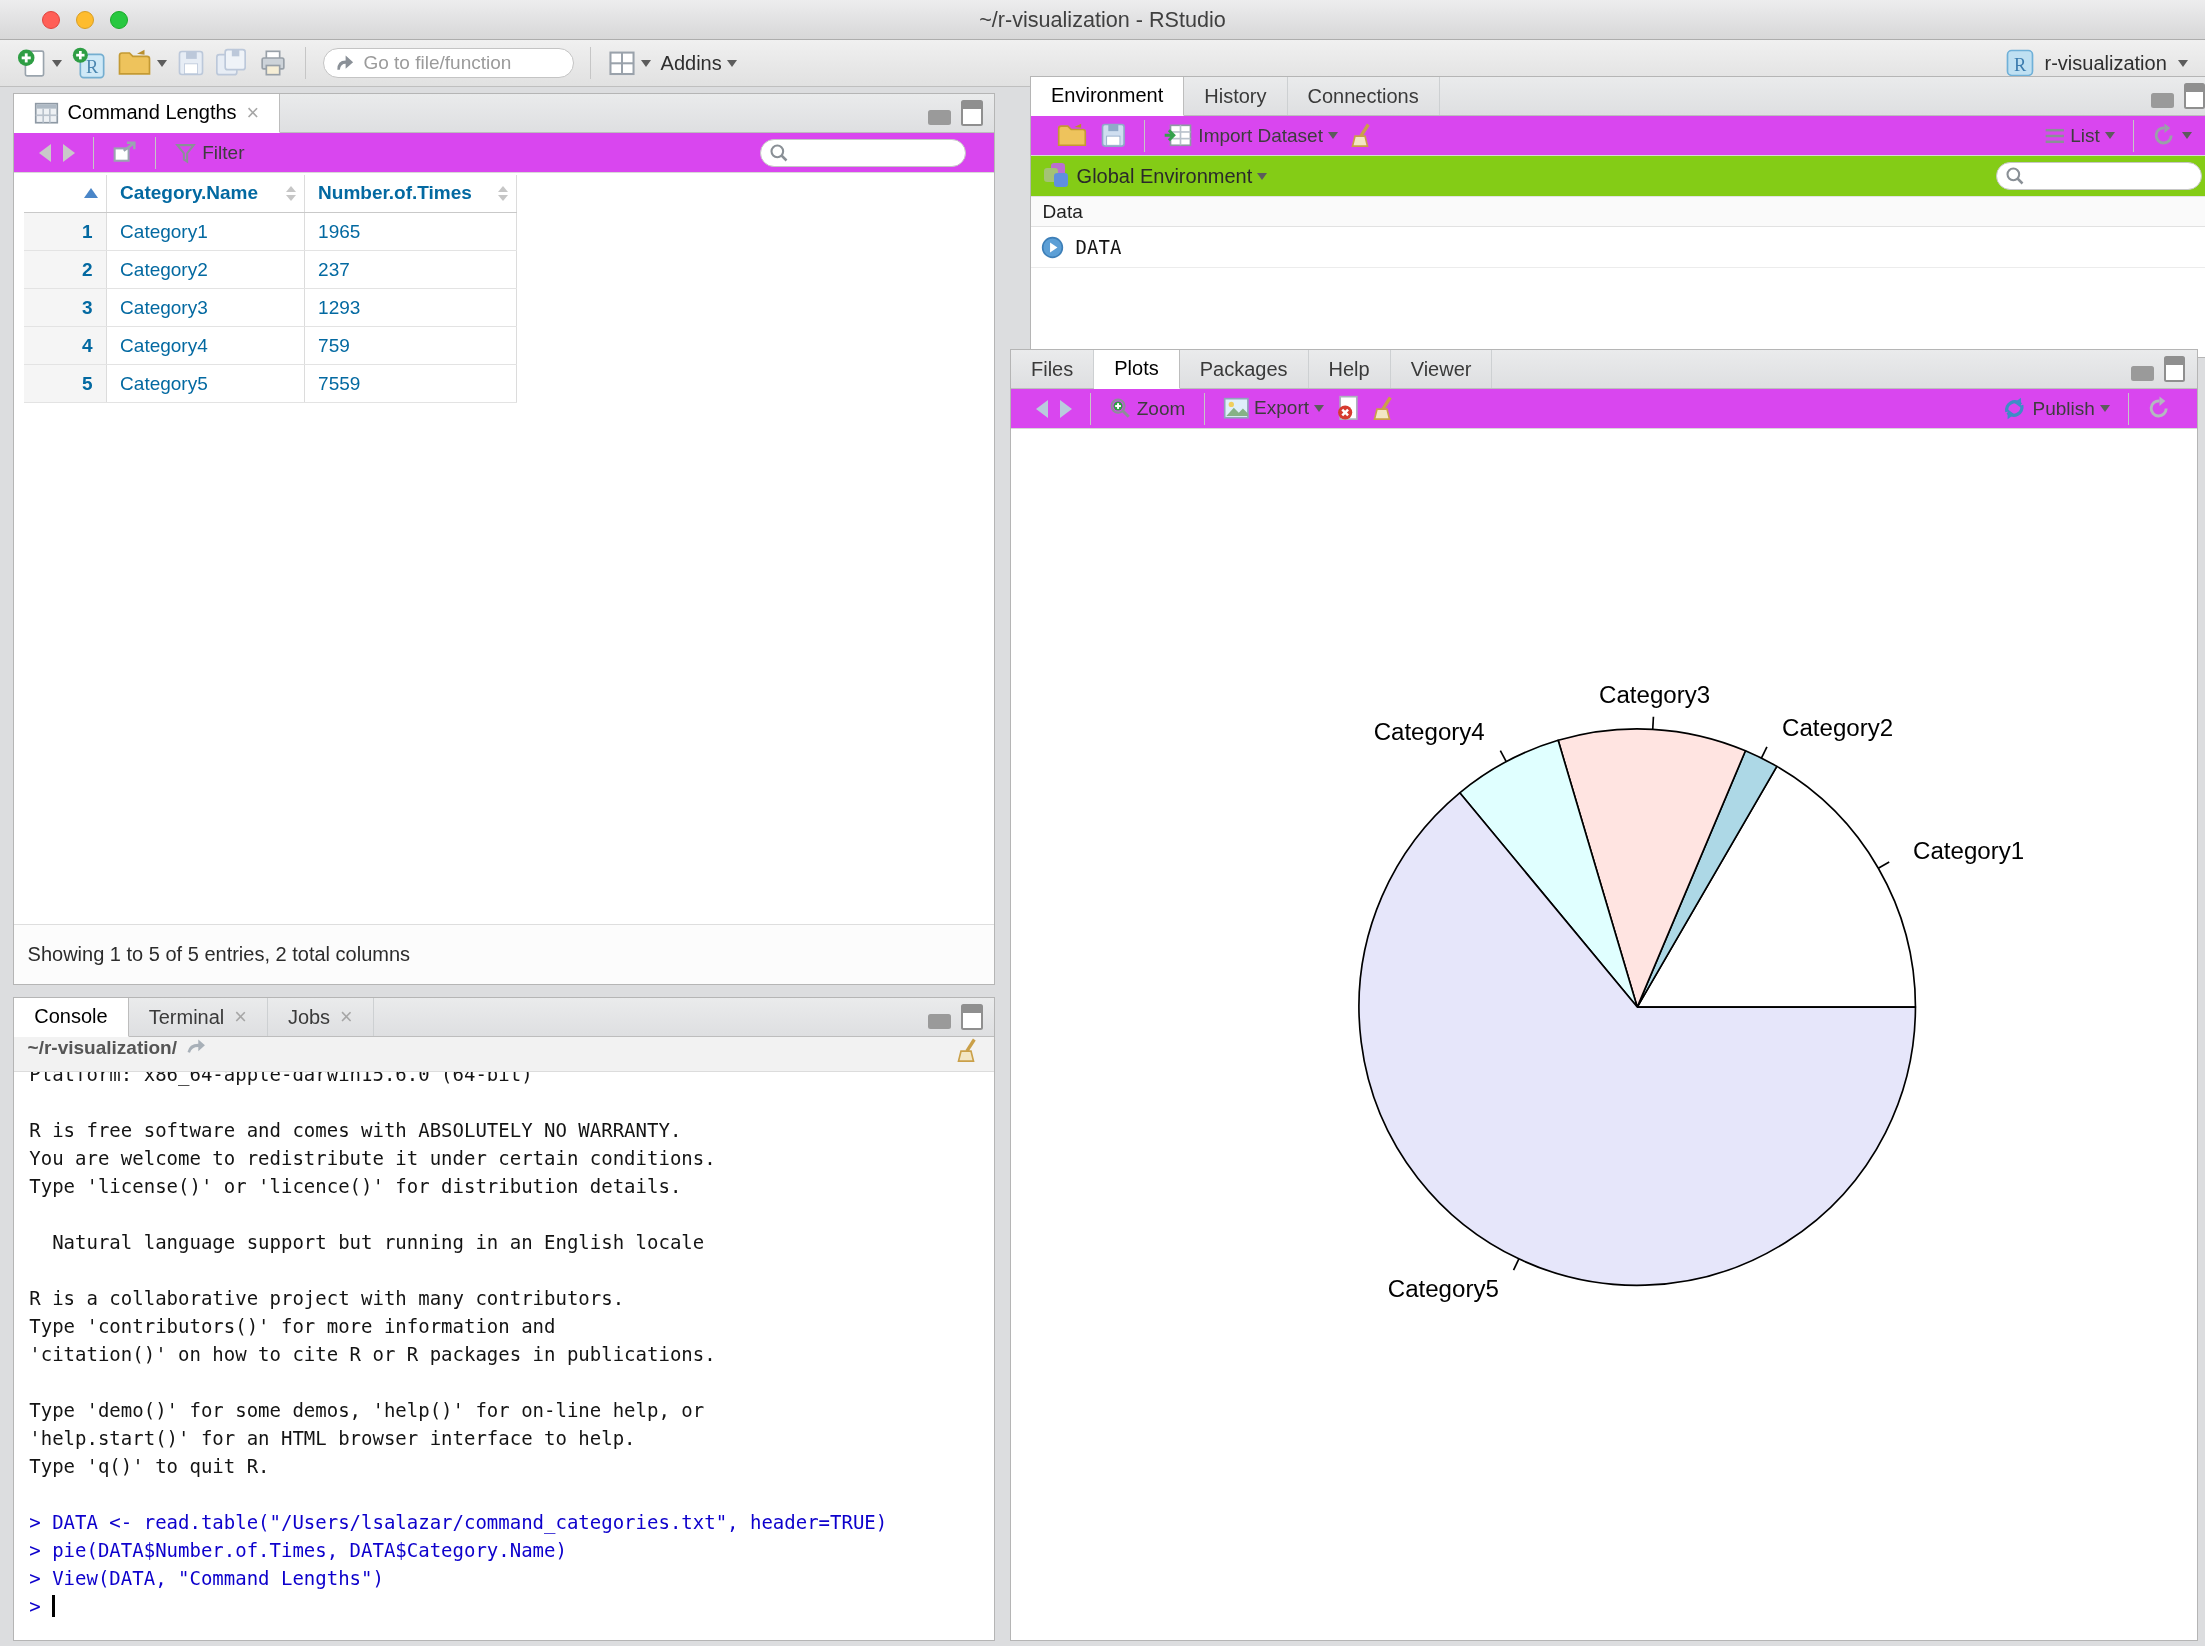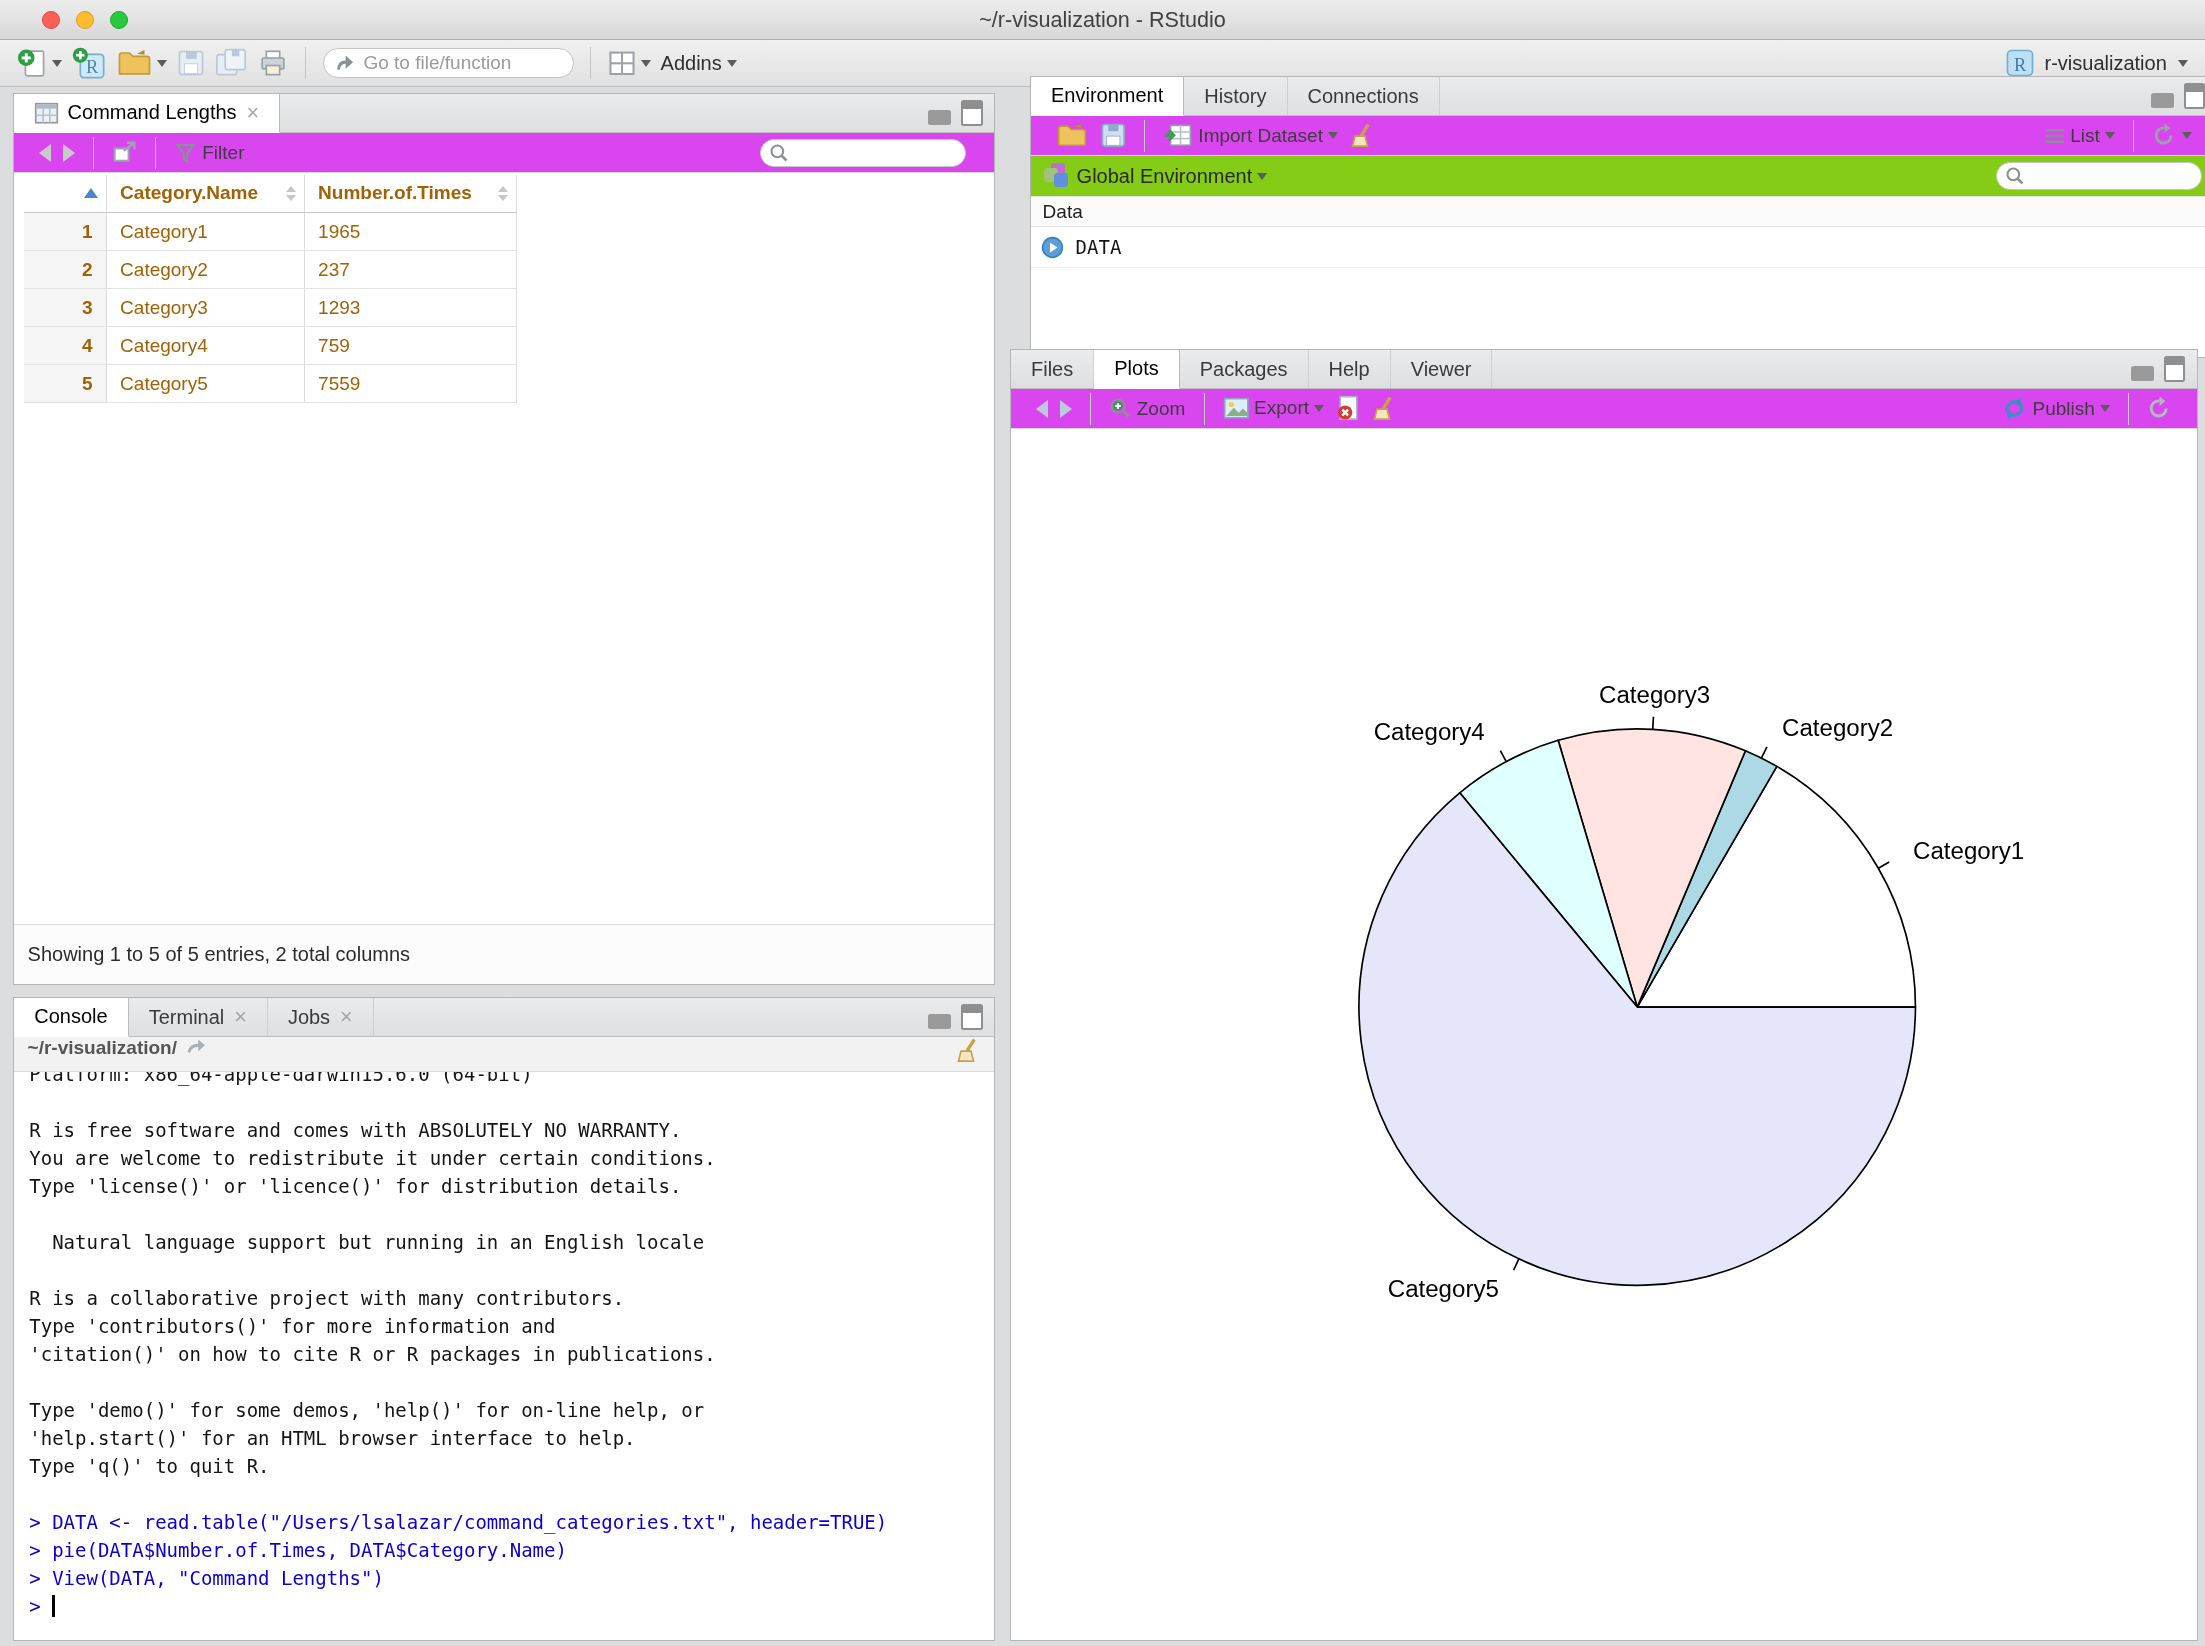--- a/index.html
+++ b/index.html
@@ -58,21 +58,21 @@
   .chev.left  { border-right:12.5px solid #c9c9c9; }
   .chev.right { border-left:12.5px solid #c9c9c9; }
   .chev.bl    { border-right:12.5px solid #b9cbdc; }
   .chev.br    { border-left:12.5px solid #b9cbdc; }
   .search { display:flex; align-items:center; width:206px; height:28px; border:0.8px solid #c6c6c6;
     border-radius:14px; background:#fff; padding:0 8.3px; gap:6.6px; margin-left:auto; margin-right:3.3px; }
   .search input { border:none; outline:none; flex:1; font-size:18.3px; min-width:0; background:transparent; }
 
   
   .dv-body { flex:1; overflow:hidden; position:relative; }
-  table.dv { border-collapse:collapse; margin:1.7px 0 0 10px; font-size:19px; color:#a16207; table-layout:fixed; }
+  table.dv { border-collapse:collapse; margin:1.7px 0 0 10px; font-size:19px; color:#0369a1; table-layout:fixed; }
   table.dv col.c-rn { width:82px; } table.dv col.c-n1 { width:198px; } table.dv col.c-n2 { width:212px; }
   table.dv th, table.dv td { height:38px; border-right:0.8px solid #dcdcdc; border-bottom:0.8px solid #e3e3e3; }
   table.dv thead th { border-bottom:0.8px solid #c9c9c9; font-weight:bold; text-align:left; padding:0 8.3px 0 13.3px; }
   table.dv thead th .hwrap { display:flex; align-items:center; }
   .sorticons { display:inline-flex; flex-direction:column; gap:2.5px; margin-left:auto; padding-left:6.6px; }
   .tri-up   { width:0; height:0; border-left:5.8px solid transparent; border-right:5.8px solid transparent; border-bottom:6.6px solid #c6c6c6; }
   .tri-down { width:0; height:0; border-left:5.8px solid transparent; border-right:5.8px solid transparent; border-top:6.6px solid #c6c6c6; }
   .sort-asc { width:0; height:0; border-left:7.5px solid transparent; border-right:7.5px solid transparent;
     border-bottom:10px solid #4a86c8; margin-left:auto; }
   table.dv td.rn { background:#f5f5f5; font-weight:bold; text-align:right; padding-right:13.3px; }

